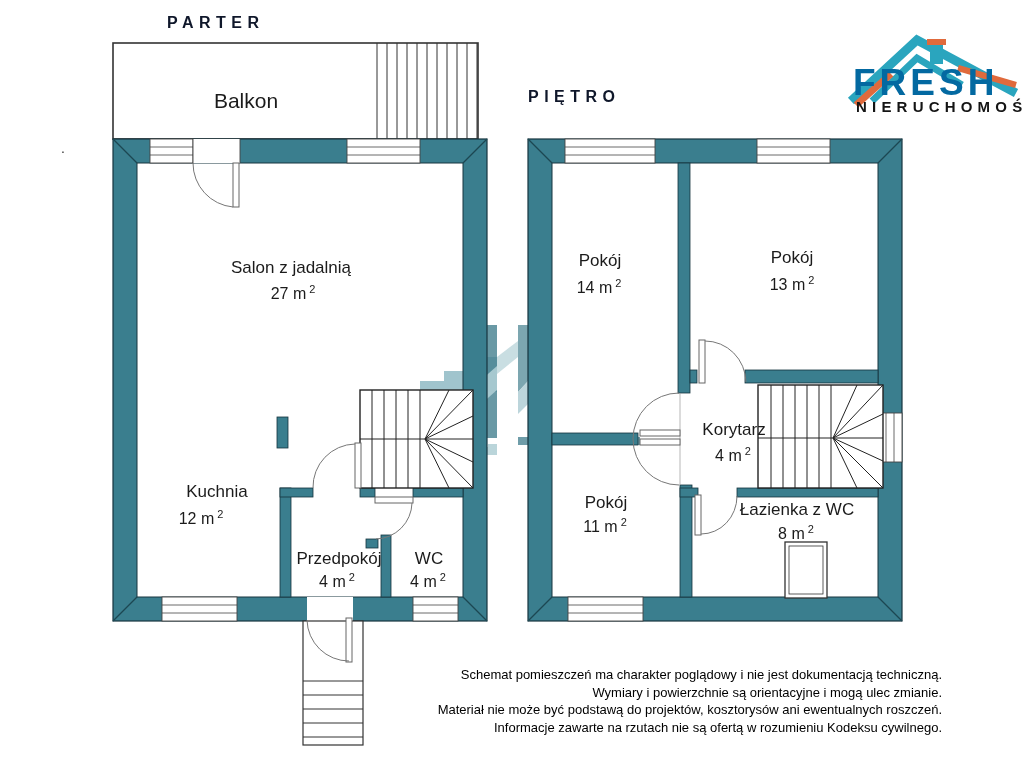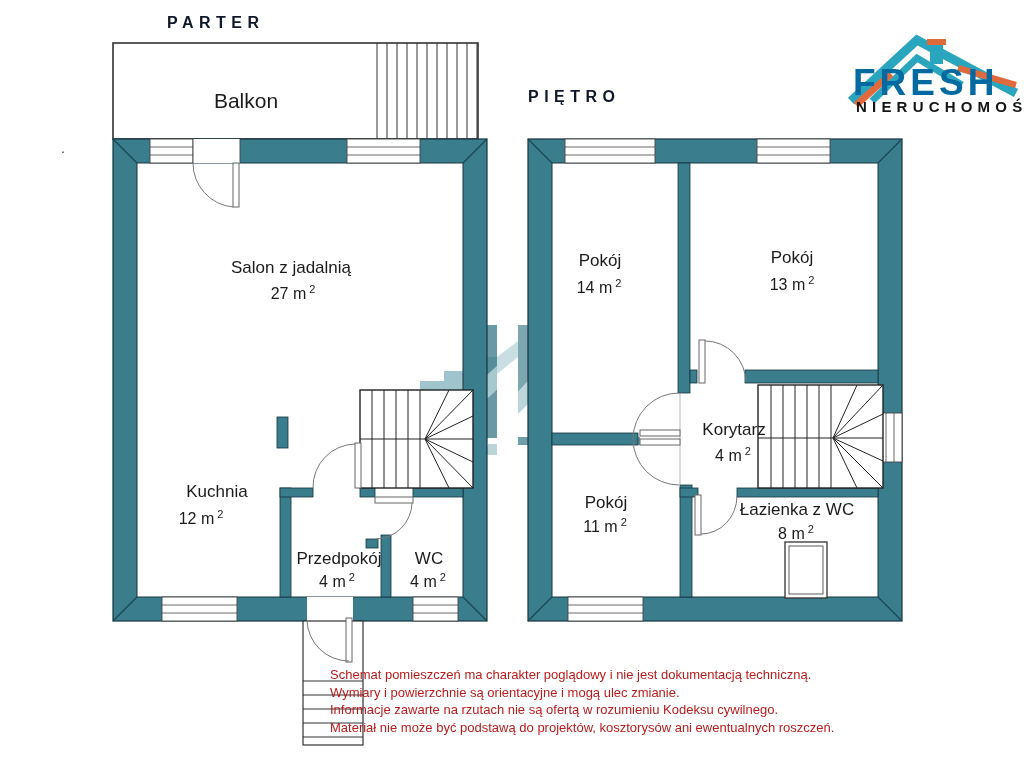--- a/index.html
+++ b/index.html
@@ -7,21 +7,21 @@
           font-family:"Liberation Sans", sans-serif;color:#1b1b1b;}
   .abs{position:absolute;}
   svg{position:absolute;left:0;top:0;}
   .floor-title{font-size:16px;font-weight:bold;letter-spacing:5.5px;color:#0f172a;white-space:nowrap;}
   .room-name{font-size:17px;white-space:nowrap;transform:translateX(-50%);}
   .room-area{font-size:16px;white-space:nowrap;transform:translateX(-50%);}
   .room-area .sup{font-size:11px;vertical-align:6px;margin-left:3px;}
   .balkon-label{font-size:21px;transform:translateX(-50%);}
   .brand{font-size:37px;font-weight:bold;letter-spacing:4px;color:#0369a1;white-space:nowrap;}
   .brand-sub{font-size:15px;font-weight:bold;letter-spacing:5.2px;color:#141414;white-space:nowrap;}
-  .disclaimer{width:612px;text-align:left;font-size:13px;line-height:17.7px;color:#b91c1c;}
+  .disclaimer{width:612px;text-align:right;font-size:13px;line-height:17.7px;color:#000000;}
   .stray{font-size:14px;color:#333;}
 </style>
 </head>
 <body>
 
 <div class="canvas">
 
 <svg width="1024" height="768" viewBox="0 0 1024 768">
 
   <g>
@@ -293,17 +293,17 @@
 
   <div class="abs room-name" style="left:797px;top:500px;">Łazienka z WC</div>
   <div class="abs room-area" style="left:796px;top:523px;"><span>8 m</span><span class="sup">2</span></div>
 
   <div class="abs brand" style="left:853px;top:62px;">FRESH</div>
   <div class="abs brand-sub" style="left:856px;top:98px;">NIERUCHOMOŚCI</div>
 
   <div class="abs disclaimer" style="left:330px;top:666px;">
     <div>Schemat pomieszczeń ma charakter poglądowy i nie jest dokumentacją techniczną.</div>
     <div>Wymiary i powierzchnie są orientacyjne i mogą ulec zmianie.</div>
+    <div>Materiał nie może być podstawą do projektów, kosztorysów ani ewentualnych roszczeń.</div>
     <div>Informacje zawarte na rzutach nie są ofertą w rozumieniu Kodeksu cywilnego.</div>
-    <div>Materiał nie może być podstawą do projektów, kosztorysów ani ewentualnych roszczeń.</div>
   </div>
 
 </div>
 
 </body></html>

